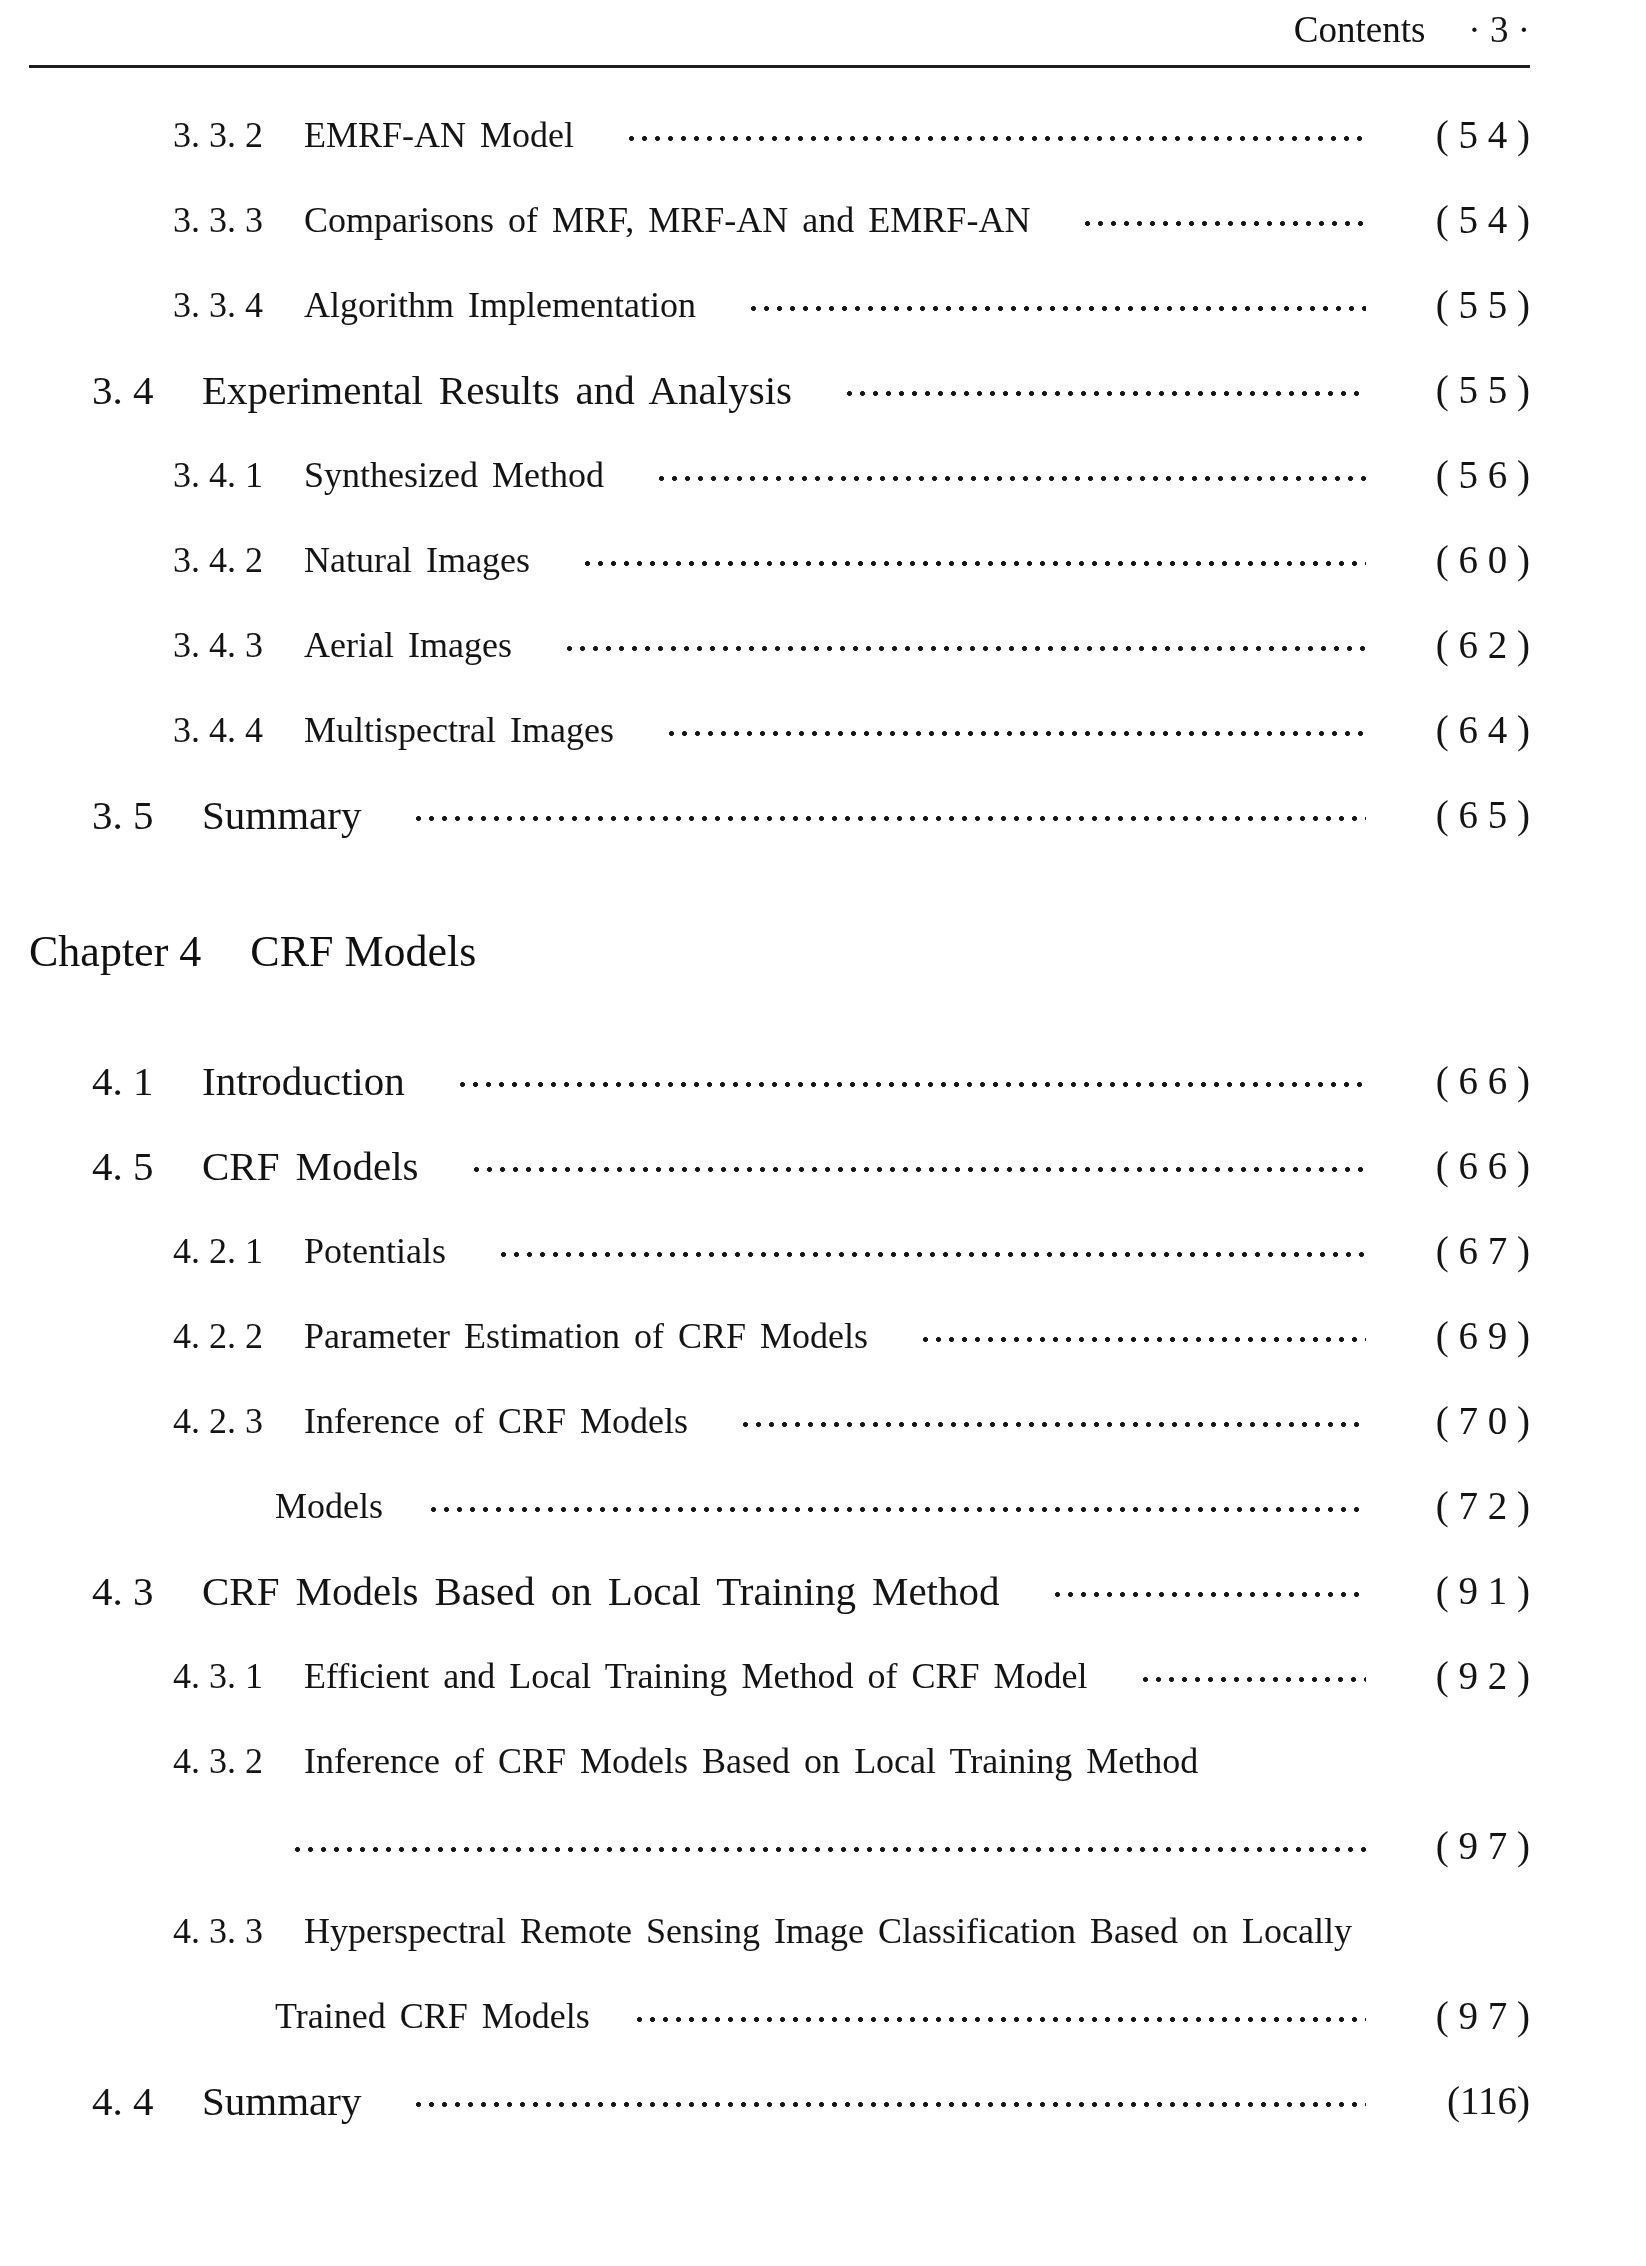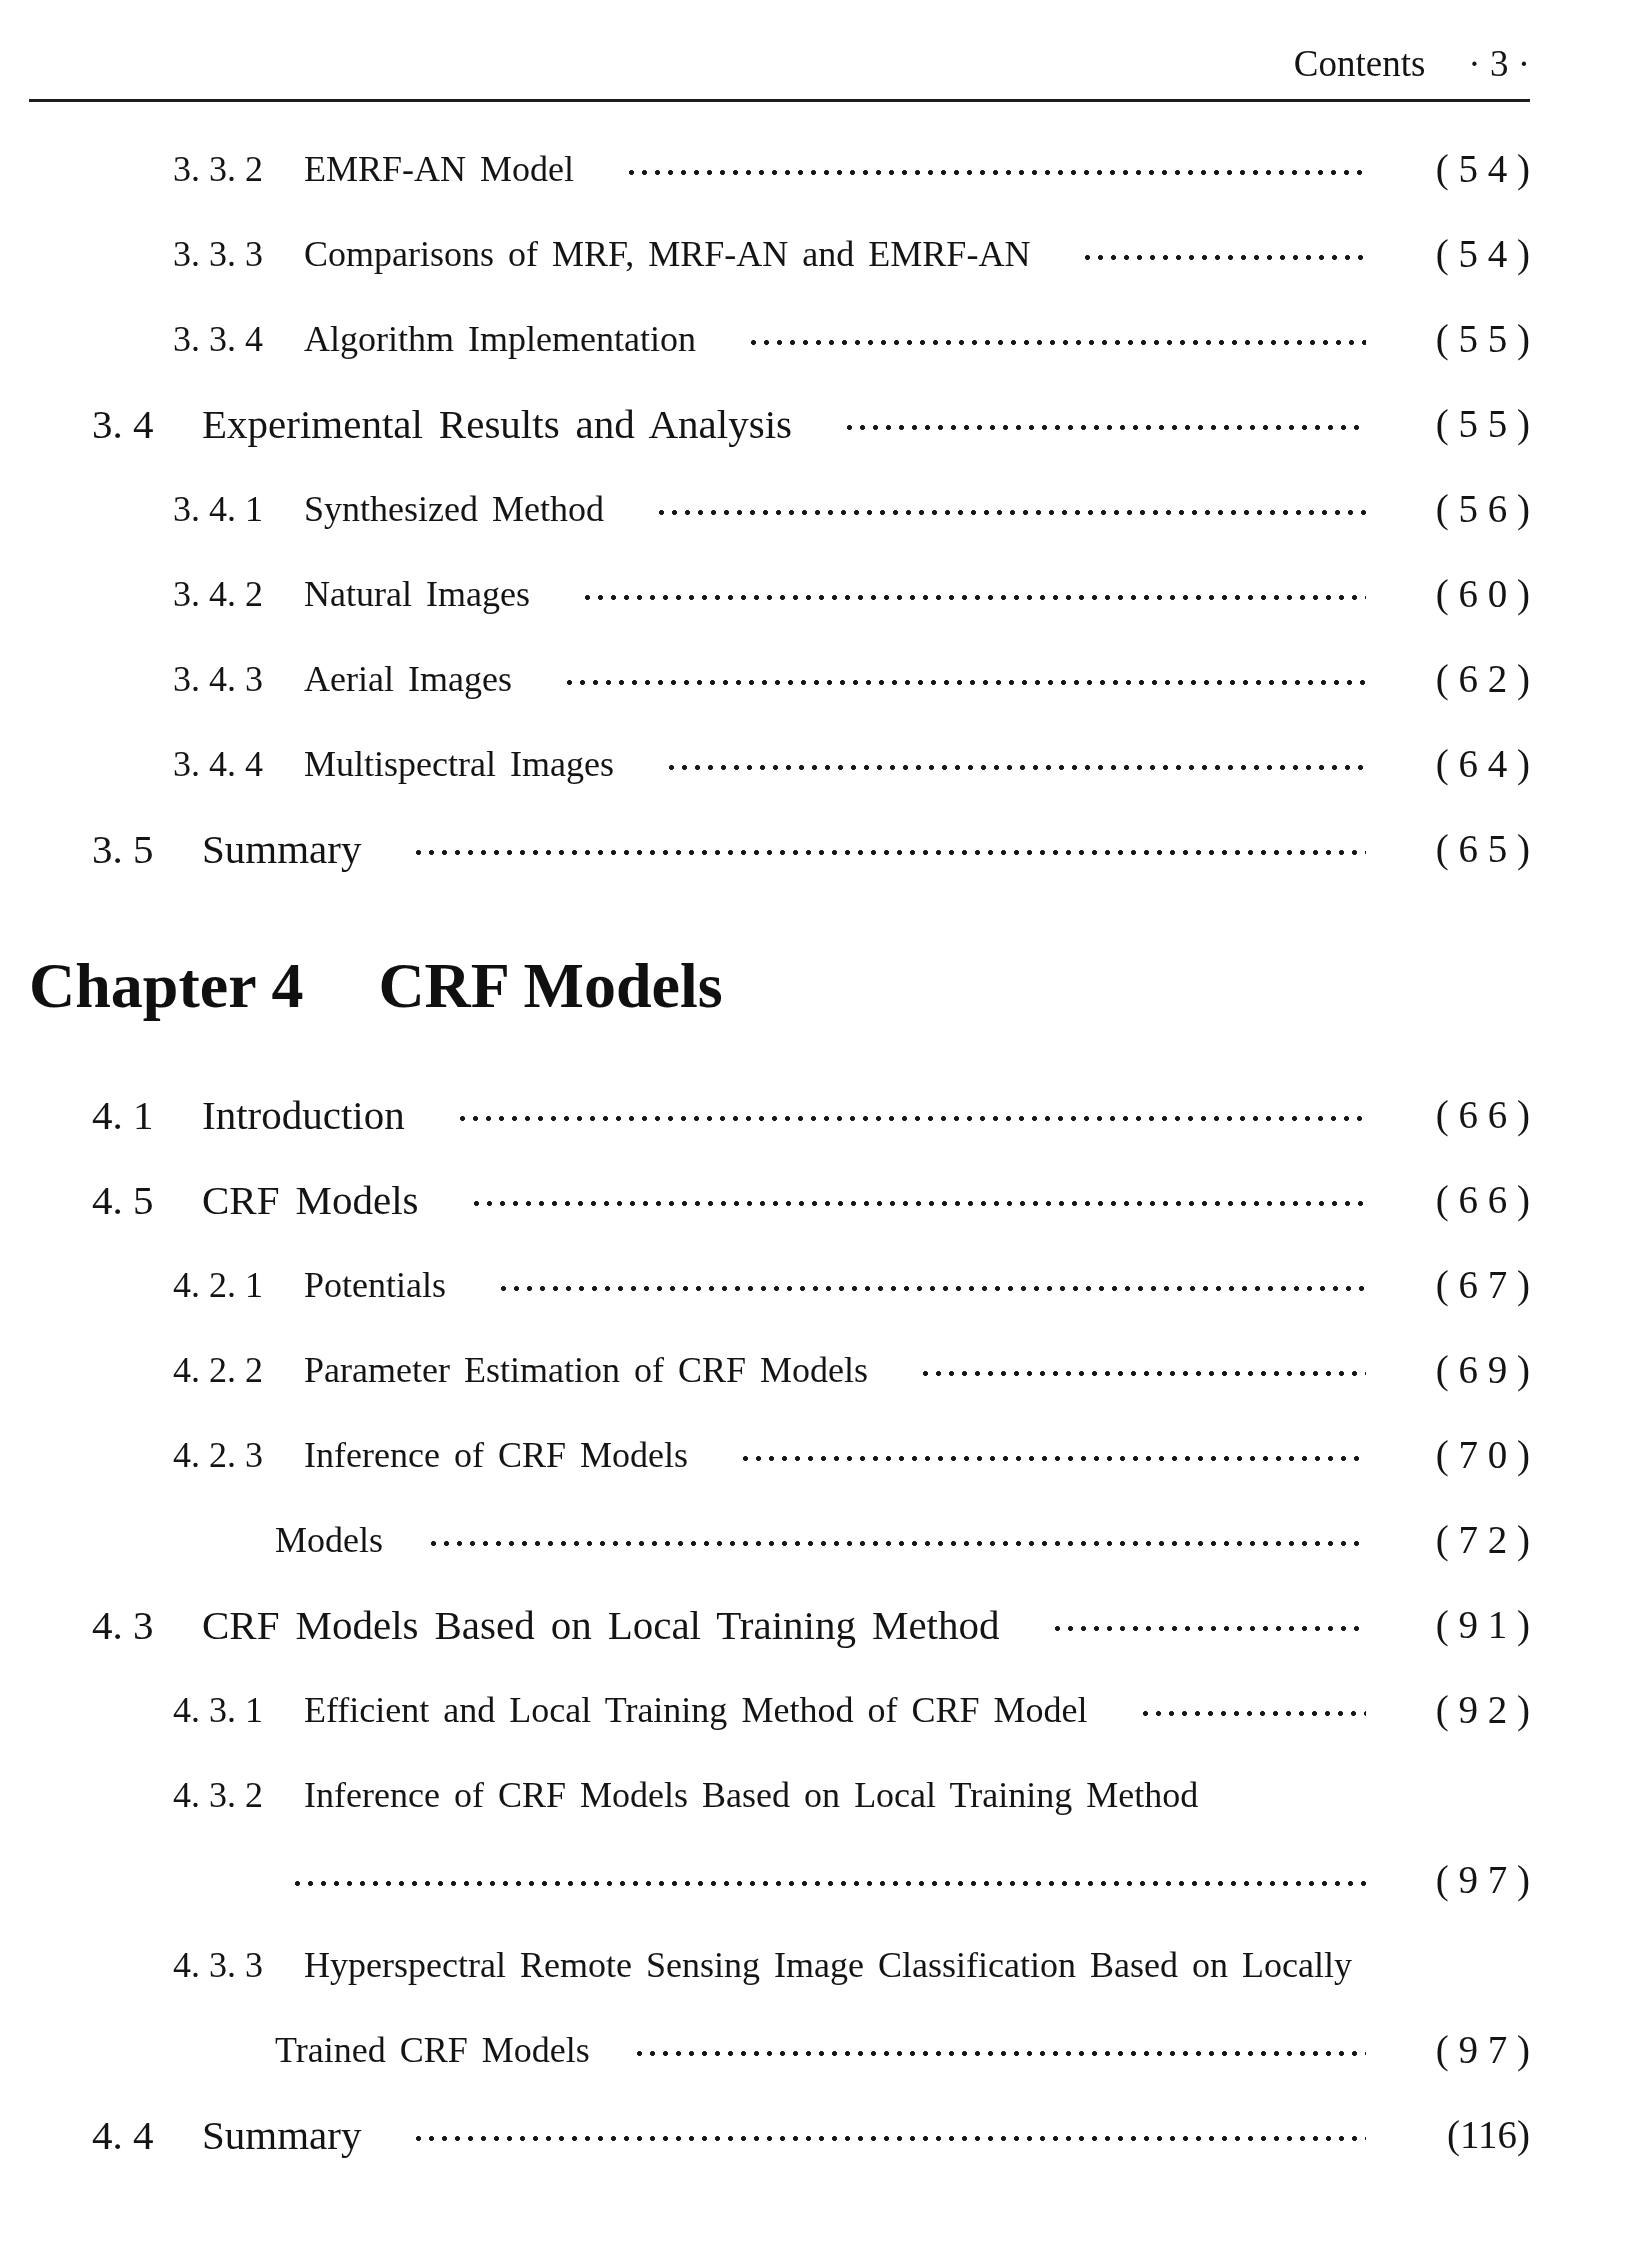--- a/index.html
+++ b/index.html
@@ -2,21 +2,21 @@
 <html><head>
 <meta charset="utf-8">
 <style>
   html,body{margin:0;padding:0;}
   body{
     width:1647px;height:2267px;
     background:#ffffff;color:#141414;
     font-family:"Liberation Serif","DejaVu Serif",serif;
     overflow:hidden;
   }
-  .page{box-sizing:border-box;width:1580px;height:2267px;padding:43px 50px 0 29px;}
+  .page{box-sizing:border-box;width:1580px;height:2267px;padding:9px 50px 0 29px;}
   .hdr{display:flex;justify-content:flex-end;align-items:baseline;gap:43px;font-size:37px;line-height:1.15;}
   .hdr-page{white-space:pre;}
   .rule{border-bottom:3.9px solid #1d1d1d;margin-top:13.6px;}
   .toc{padding-top:25px;}
   .row{display:flex;align-items:center;height:85px;font-size:36px;line-height:1.1;gap:28px;}
   .row.sec{font-size:41px;padding-left:63px;}
   .row.sec .num{min-width:82px;}
   .row.sub{padding-left:144px;}
   .row.sub .num{min-width:103px;}
   .row.cont{padding-left:246px;}
@@ -24,23 +24,23 @@
   .title{white-space:nowrap;word-spacing:0.14em;}
   .leader{
     flex:1 1 auto;height:15.5px;margin:5.8px 11.6px 0 23px;
     background-image:radial-gradient(circle,#161616 2.2px,transparent 2.9px);
     background-size:13px 15.5px;background-repeat:repeat-x;background-position:0 center;
     min-width:39px;
   }
   .row.cont .leader{margin-left:15.5px;}
   .pageno{white-space:pre;text-align:right;min-width:124px;font-size:39px;}
   .chapter{
-    display:flex;align-items:center;gap:75px;
+    display:flex;align-items:center;gap:49px;
     height:97px;margin:45px 0 39px 0;
-    font-size:64px;font-weight:bold;color:#101010;
+    font-size:44px;font-weight:normal;color:#101010;
   }
 </style>
 </head>
 <body>
 
 <div class="page">
   <header class="hdr">
     <span class="hdr-title">Contents</span>
     <span class="hdr-page">· 3 ·</span>
   </header>

